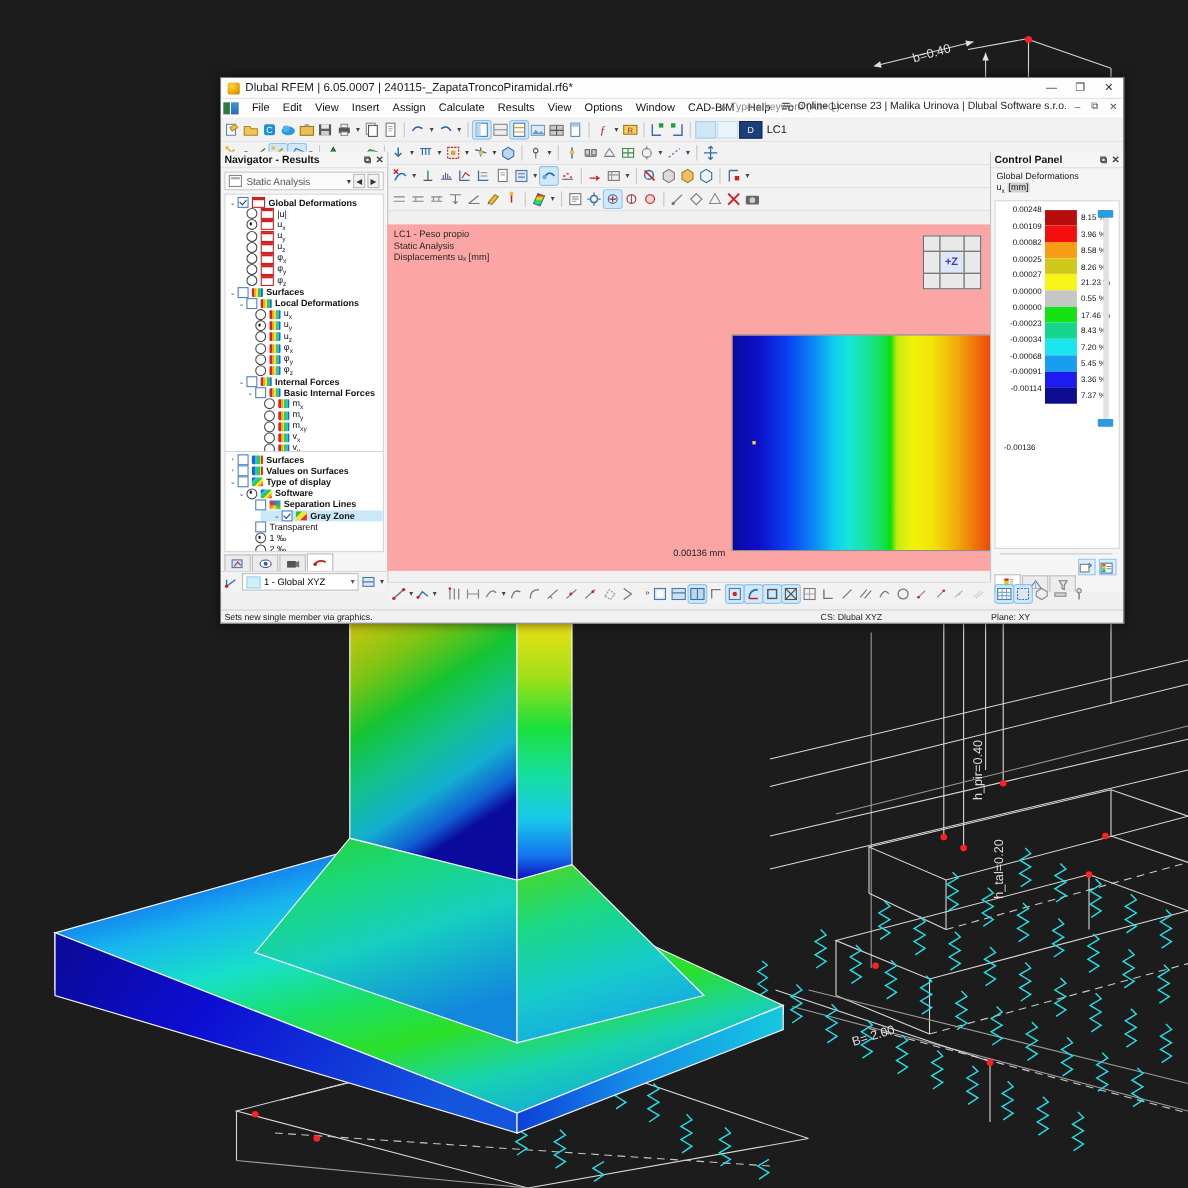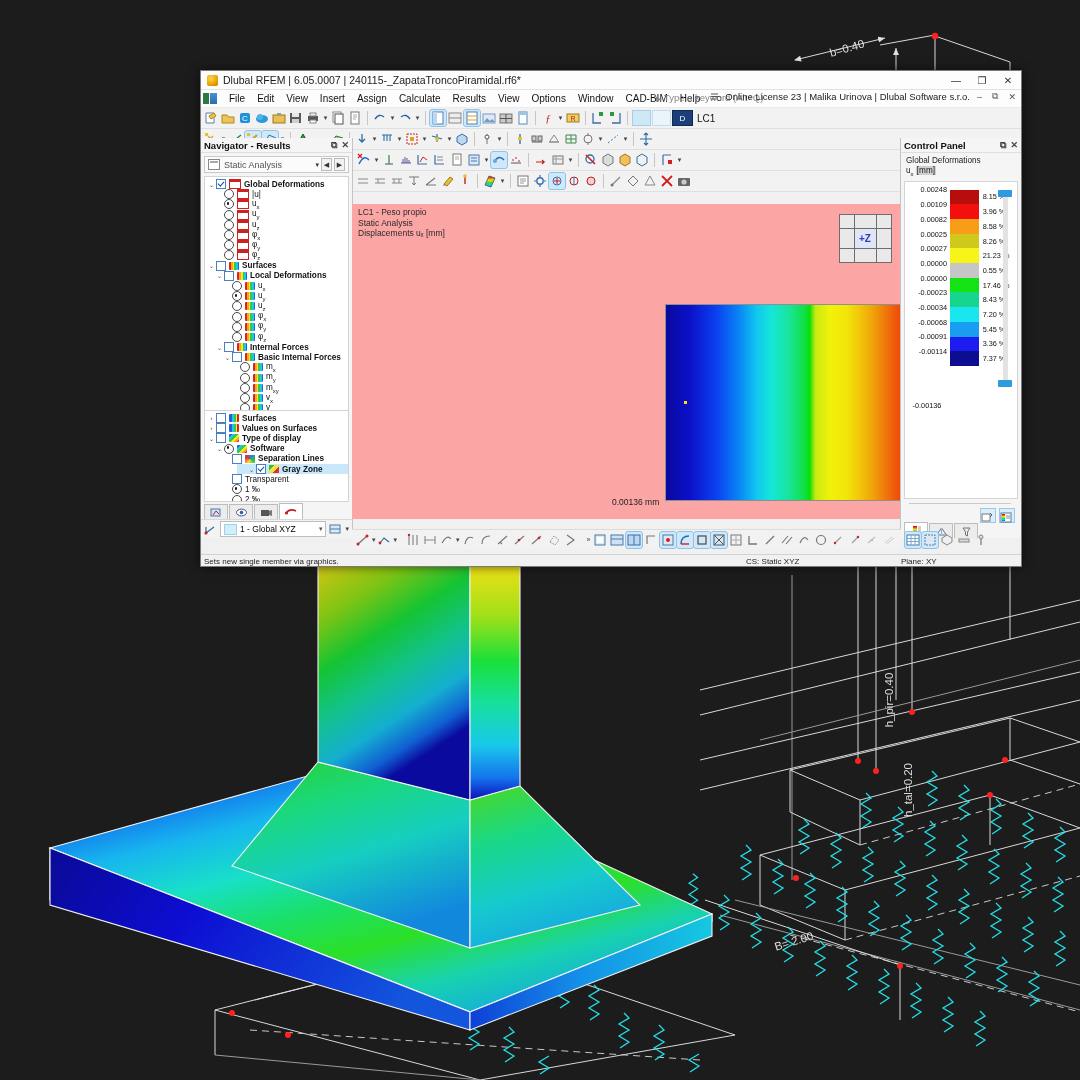--- a/index.html
+++ b/index.html
@@ -1580,16 +1580,16 @@
         </svg></div>
     <div class="ti">
       <svg width="16" height="16">
           <path d="M8,3 v10" stroke="#888" stroke-width="1.4"></path>
           <circle cx="8" cy="5" r="2" fill="#ddd" stroke="#888"></circle>
         </svg></div>
   </div>
 
   <div class="statusbar">
     <span>Sets new single member via graphics.</span>
-    <span style="position:absolute;left:545px;">CS: Static XYZ</span>
+    <span style="position:absolute;left:545px;">CS: Dlubal XYZ</span>
     <span style="position:absolute;left:700px;">Plane: XY</span>
   </div>
 </div>
 
 </body></html>

